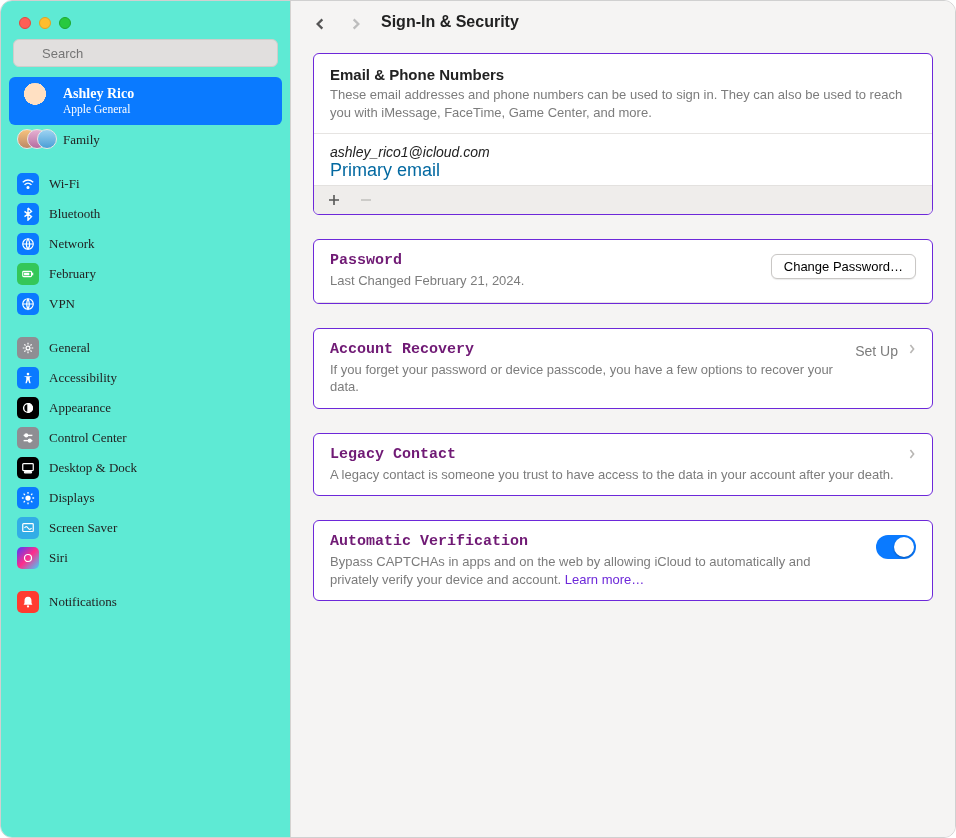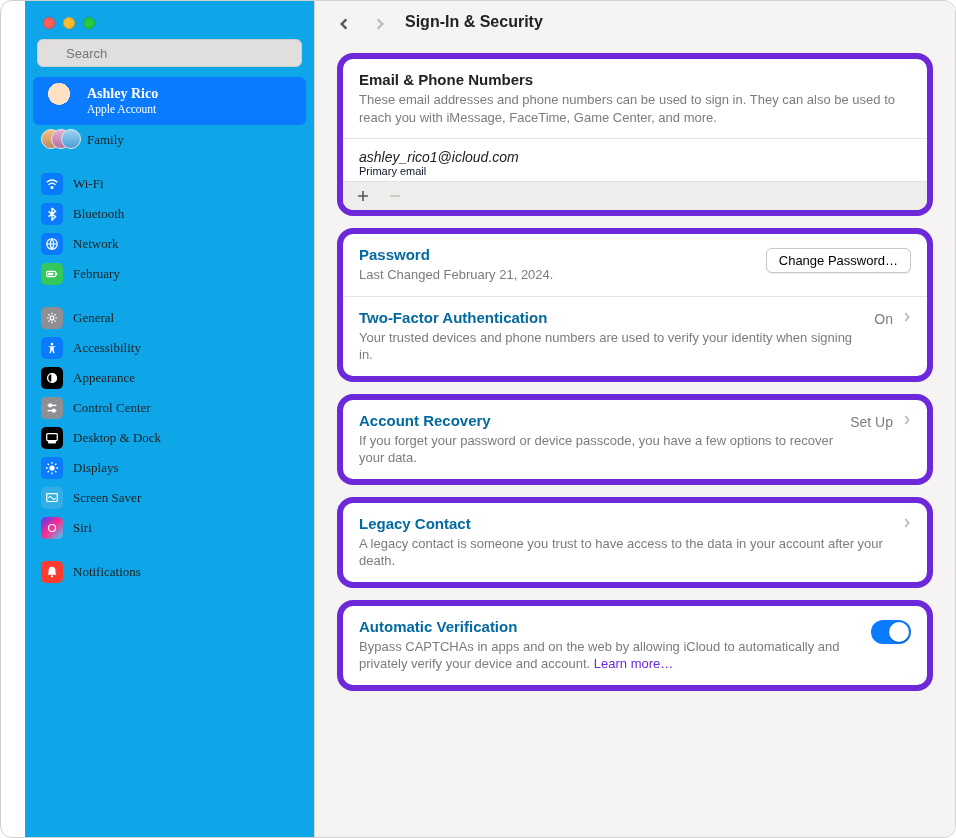--- a/index.html
+++ b/index.html
@@ -1,18 +1,18 @@
 <!DOCTYPE html>
 <html><head>
 <meta charset="utf-8">
 <style>
   * { box-sizing: border-box; margin: 0; padding: 0; }
   html, body { width: 956px; height: 838px; font-family: -apple-system, "Helvetica Neue", Arial, sans-serif; font-size: 13px; color: #000; background: #fff; overflow: hidden; }
   .window { width: 956px; height: 838px; display: flex; border-radius: 12px; overflow: hidden; background: #fff; border: 1px solid #d0d0d0; }
-  .sidebar { width: 290px; background: #0ea5e9; display: flex; flex-direction: column; border-right: 1px solid #d4d2d0; margin-left: 24px; }
+  .sidebar { width: 290px; background: #5eead4; display: flex; flex-direction: column; border-right: 1px solid #d4d2d0; }
   .traffic { display: flex; gap: 8px; padding: 16px 14px 10px 18px; }
   .dot { width: 12px; height: 12px; border-radius: 50%; }
   .dot.red { background: #ff5f56; border: 0.5px solid #e14840; }
   .dot.yellow { background: #ffbd2e; border: 0.5px solid #e1a124; }
   .dot.green { background: #27c93f; border: 0.5px solid #1ea830; }
   .search-wrap { padding: 0 12px 10px 12px; }
   .search { width: 100%; height: 28px; border-radius: 6px; border: 1px solid #cfcdca; background: #e1dfde; padding: 0 8px 0 28px; font-size: 13px; color: #888; position: relative; }
   .search-wrap { position: relative; }
   .search-icon { position: absolute; left: 20px; top: 6px; color: #8a8a8a; }
   .nav { flex: 1; overflow-y: auto; padding: 0 8px; }
@@ -40,35 +40,35 @@
   .ic-red   { background: #ff3b30; color: #fff; }
   .ic-siri  { background: linear-gradient(135deg,#4a3bff,#ff2d8a,#3ad2ff); color: #fff; }
   .ic-teal  { background: #32ade6; color: #fff; }
 
   .main { flex: 1; display: flex; flex-direction: column; background: #f5f4f3; }
   .titlebar { display: flex; align-items: flex-start; gap: 14px; padding: 12px 18px 10px 18px; }
   .navbtn { width: 22px; height: 22px; display: flex; align-items: center; justify-content: center; color: #555; border-radius: 4px; }
   .navbtn.disabled { color: #bdbdbd; }
   .title { font-size: 16px; font-weight: 700; color: #222; }
   .content { flex: 1; overflow-y: auto; padding: 8px 22px 20px 22px; }
-  .panel { background: #fff; border: 6px solid #6d28d9; border-radius: 16px; margin-bottom: 12px; overflow: hidden; }
+  .panel { background: #fff; border: 1px solid #6d28d9; border-radius: 6px; margin-bottom: 24px; overflow: hidden; }
   .sec { padding: 12px 16px; }
   .sec .h { font-size: 15px; font-weight: 600; color: #222; margin-bottom: 3px; }
   .sec .d { font-size: 13px; color: #7c7c7c; line-height: 1.35; }
   .divider { height: 1px; background: #e6e4e2; }
   .emailline { padding: 10px 16px 4px 16px; }
   .emailline .em { font-size: 14px; color: #222; font-style: italic; }
-  .emailline .tag { font-size: 11px; color: #0f172a; }
+  .emailline .tag { font-size: 18px; color: #0369a1; }
   .footerbar { background: #efedeb; border-top: 1px solid #e3e1df; padding: 4px 10px; display: flex; gap: 12px; }
   .fb { width: 20px; height: 20px; display: flex; align-items: center; justify-content: center; color: #555; font-size: 16px; }
   .fb.dis { color: #c1bfbd; }
 
   .row2 { display: flex; align-items: flex-start; justify-content: space-between; gap: 14px; padding: 12px 16px; }
   .row2 .left { flex: 1; }
-  .row2 .h { font-size: 15px; font-weight: 600; color: #0369a1; margin-bottom: 3px; }
+  .row2 .h { font-size: 15px; font-weight: 600; color: #701a75; margin-bottom: 3px; font-family: Liberation Mono, monospace; }
   .row2 .d { font-size: 13px; color: #7c7c7c; line-height: 1.35; }
   .row2 .right { display: flex; align-items: center; gap: 10px; padding-top: 2px; white-space: nowrap; }
   .macbtn { background: #fff; border: 1px solid #c9c7c5; border-radius: 6px; padding: 4px 12px; font-size: 13px; box-shadow: 0 0.5px 1px rgba(0,0,0,.08); }
   .status { font-size: 14px; color: #7c7c7c; }
   .chev { color: #b8b6b4; }
   .toggle { width: 40px; height: 24px; border-radius: 12px; background: #0a7aff; position: relative; }
   .toggle::after { content:""; position:absolute; width:20px; height:20px; border-radius:50%; background:#fff; top:2px; right:2px; box-shadow: 0 1px 2px rgba(0,0,0,.3); }
   .learn { color: #6d28d9; }
 </style>
 </head>
@@ -92,21 +92,21 @@
       <input class="search" placeholder="Search" style="">
     </div>
 
     <div class="nav">
 
       <div class="block">
         <div class="row account-row selected">
           <div class="avatar"></div>
           <div class="account-text">
             <span class="label">Ashley Rico</span>
-            <span class="sub">Apple Account</span>
+            <span class="sub">Apple General</span>
           </div>
         </div>
         <div class="row family-row">
           <div class="avatar">
             <div class="a1"></div>
               <div class="a2"></div>
               <div class="a3"></div>
           </div>
           <span class="label">Family</span>
         </div>
@@ -142,20 +142,29 @@
         </div>
         <div class="row">
           <div class="icon-box ic-green">
               <svg viewBox="0 0 16 16" fill="currentColor">
                 <rect x="2" y="5" width="10" height="6" rx="1" fill="none" stroke="currentColor" stroke-width="1.3"></rect>
                 <rect x="12.5" y="6.5" width="1.5" height="3"></rect>
                 <rect x="3.5" y="6.5" width="6" height="3"></rect>
               </svg>
             </div>
           <span class="label">February</span>
+        </div>
+        <div class="row">
+          <div class="icon-box ic-blue">
+              <svg viewBox="0 0 16 16" fill="none" stroke="currentColor" stroke-width="1.4">
+                <circle cx="8" cy="8" r="6"></circle>
+                <path d="M2 8 H14 M8 2 Q11 8 8 14 Q5 8 8 2"></path>
+              </svg>
+            </div>
+          <span class="label">VPN</span>
         </div>
       </div>
 
       <div class="block">
         <div class="row">
           <div class="icon-box ic-gray">
               <svg viewBox="0 0 16 16" fill="none" stroke="currentColor" stroke-width="1.4">
                 <circle cx="8" cy="8" r="2.2"></circle>
                 <path d="M8 2v2M8 12v2M2 8h2M12 8h2M3.8 3.8l1.4 1.4M10.8 10.8l1.4 1.4M3.8 12.2l1.4-1.4M10.8 5.2l1.4-1.4"></path>
               </svg>
@@ -288,32 +297,20 @@
         <div class="row2">
           <div class="left">
             <div class="h">Password</div>
             <div class="d">Last Changed February 21, 2024.</div>
           </div>
           <div class="right">
             <button class="macbtn">Change Password…</button>
           </div>
         </div>
         <div class="divider"></div>
-        <div class="row2">
-          <div class="left">
-            <div class="h">Two-Factor Authentication</div>
-            <div class="d">Your trusted devices and phone numbers are used to verify your identity when signing in.</div>
-          </div>
-          <div class="right">
-            <span class="status">On</span>
-            <span class="chev"><svg viewBox="0 0 10 14" width="8" height="12" fill="none" stroke="currentColor" stroke-width="2">
-                  <path d="M3 2 L7 7 L3 12"></path>
-                </svg></span>
-          </div>
-        </div>
       </div>
 
       <div class="panel">
         <div class="row2">
           <div class="left">
             <div class="h">Account Recovery</div>
             <div class="d">If you forget your password or device passcode, you have a few options to recover your data.</div>
           </div>
           <div class="right">
             <span class="status">Set Up</span>

